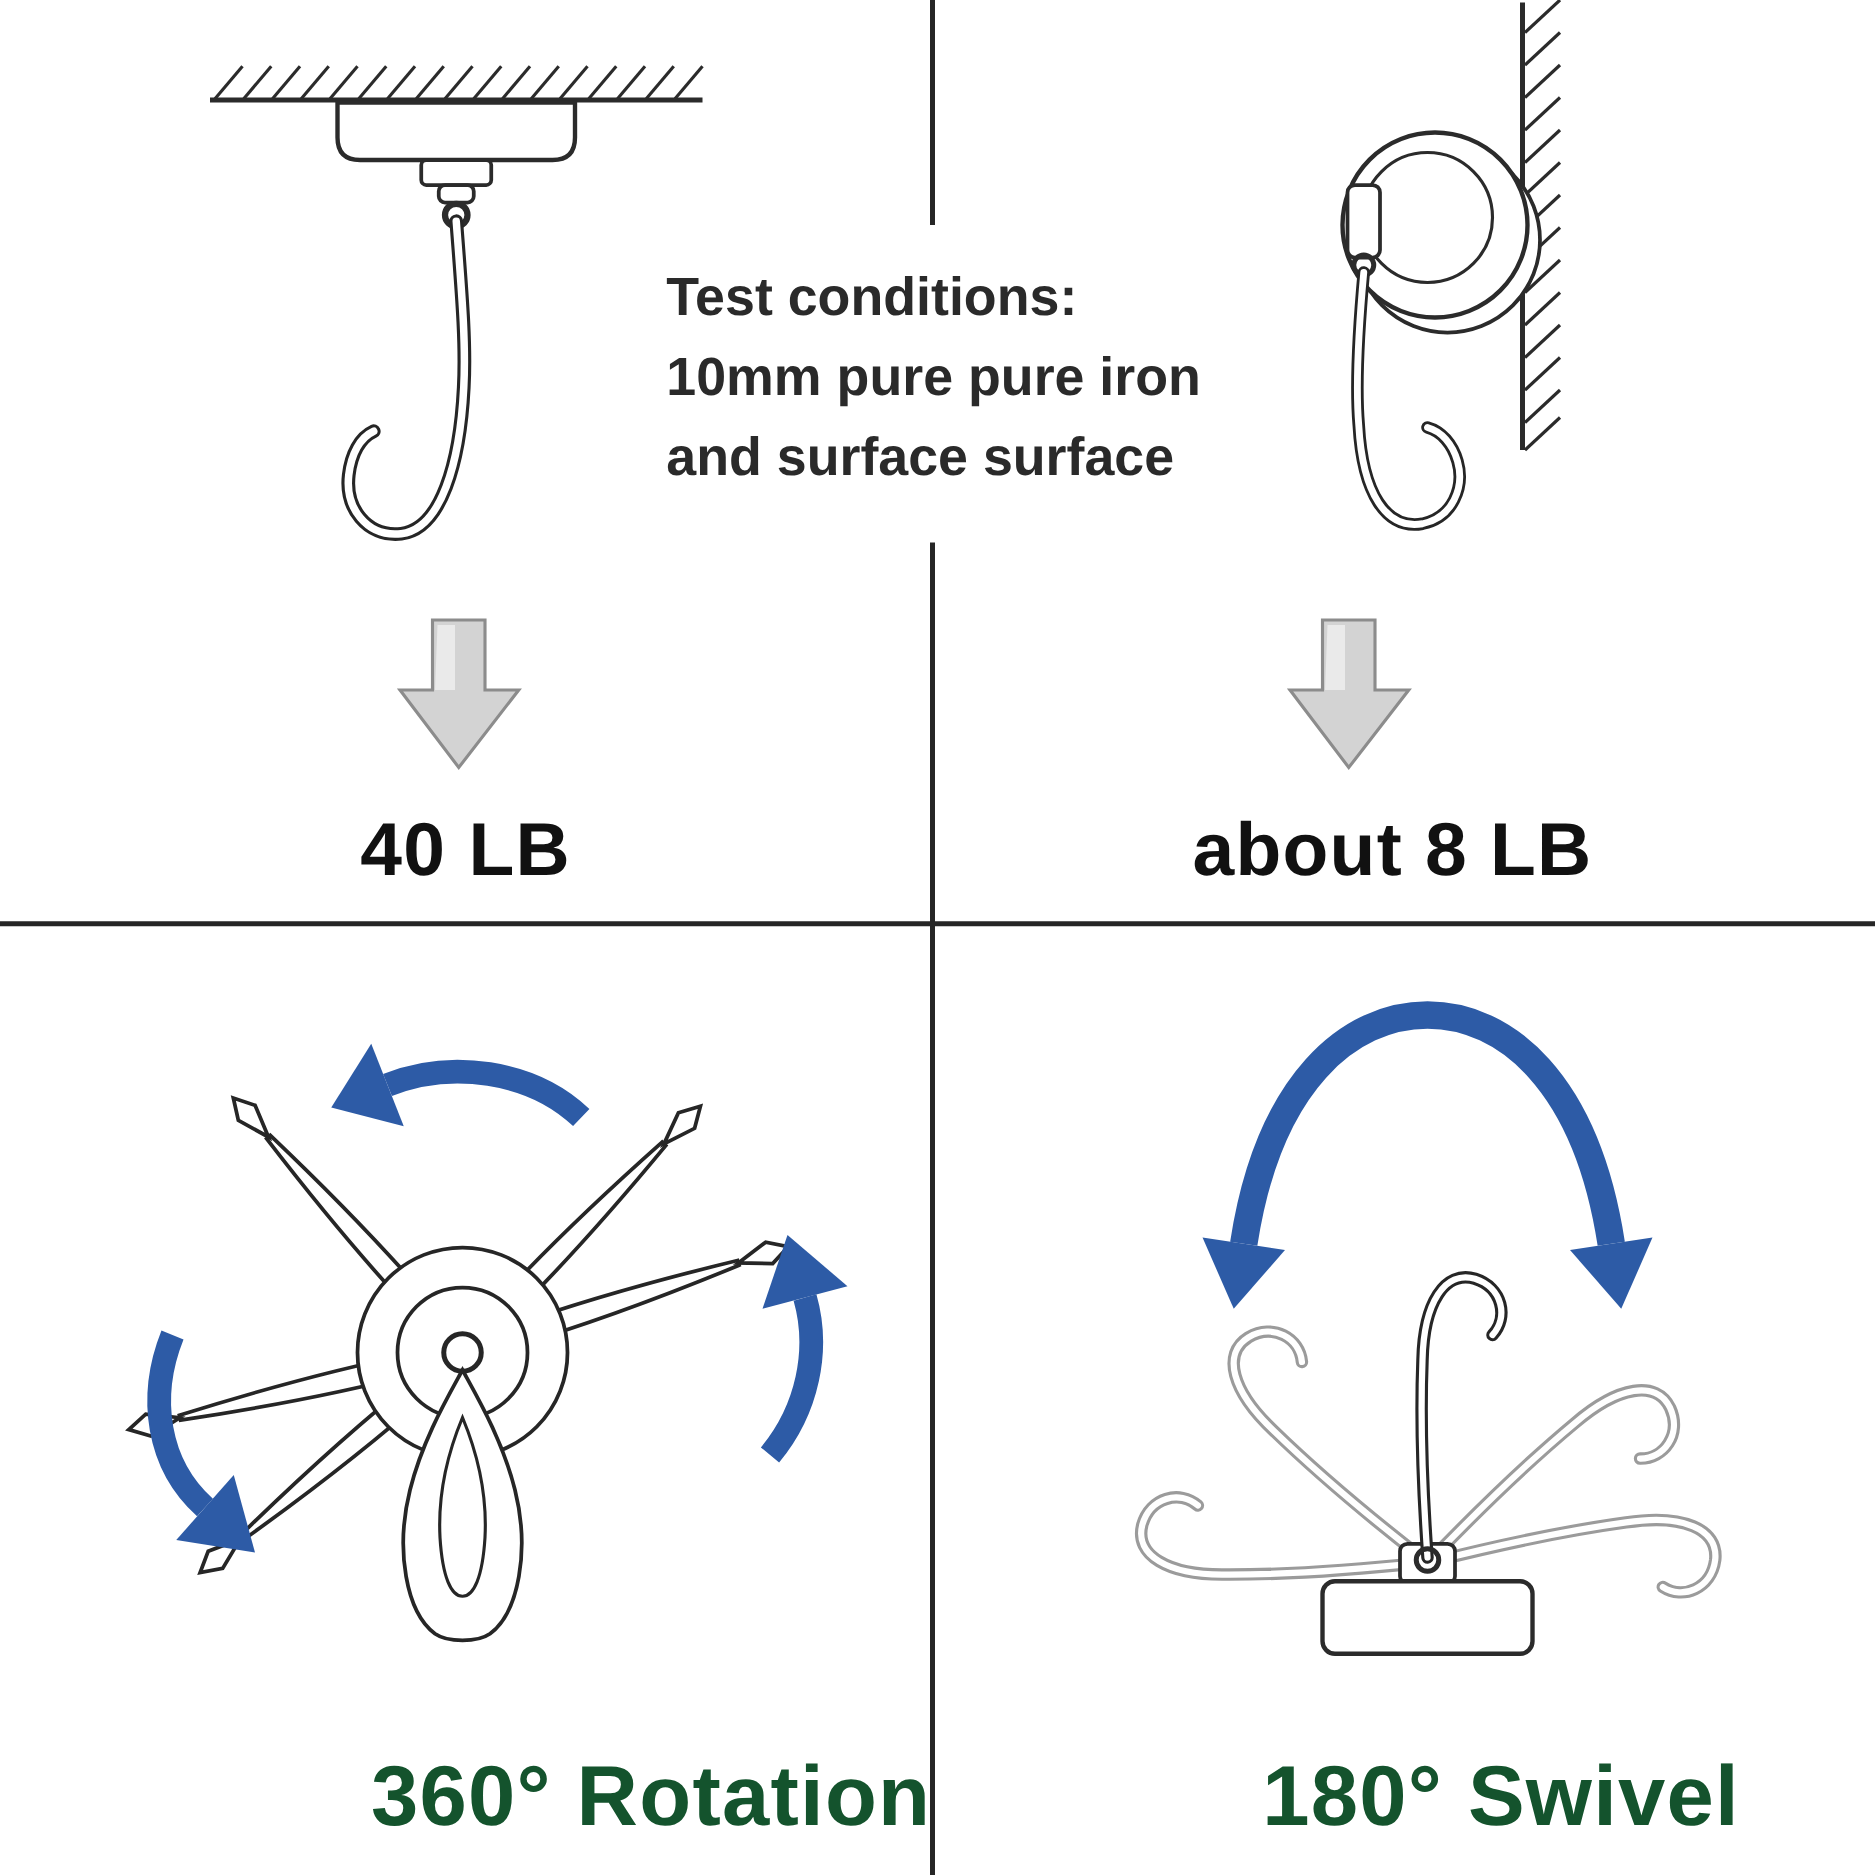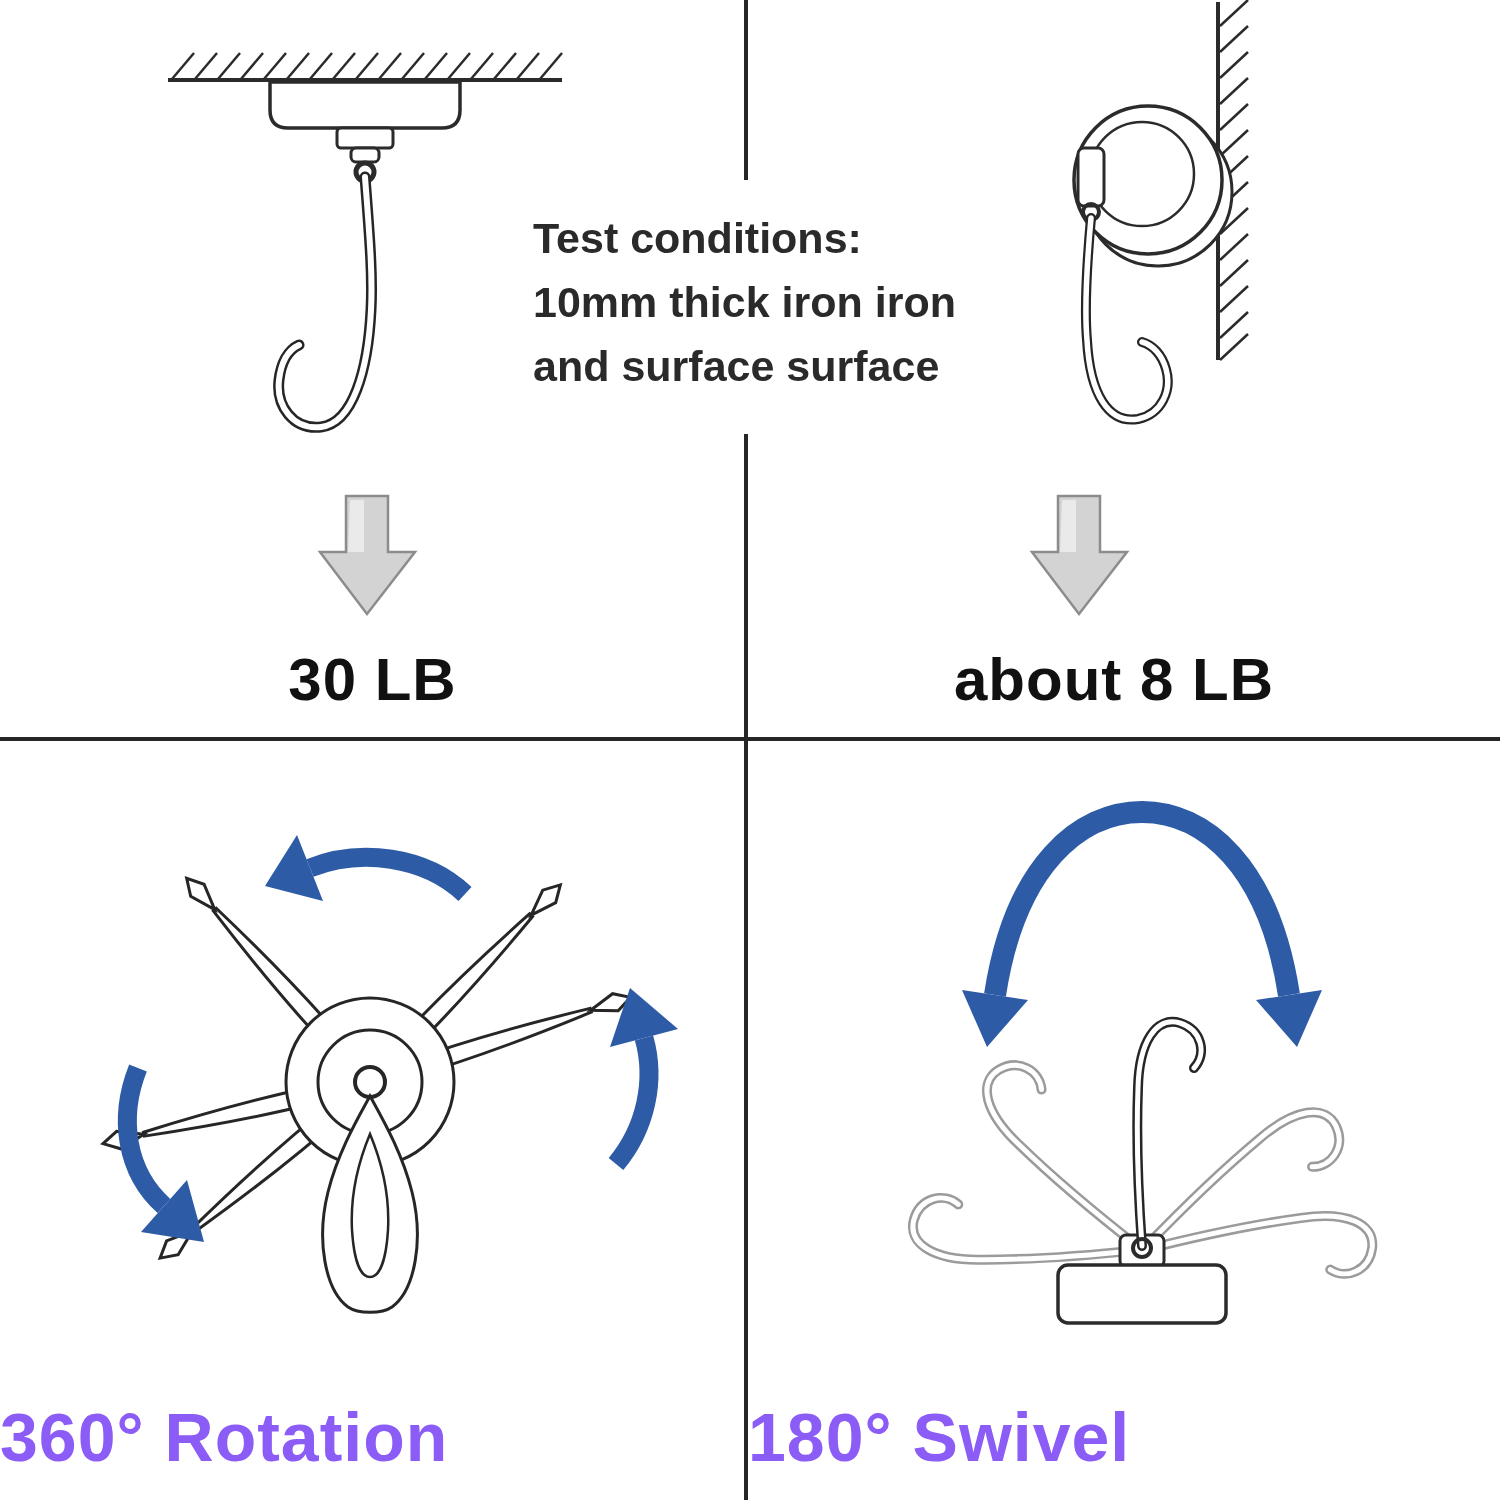--- a/index.html
+++ b/index.html
@@ -10,35 +10,35 @@
   .abs{position:absolute;}
   .divider{background:#262626;}
   .conditions{
     left:533px;top:206px;font-size:43px;font-weight:bold;line-height:64px;color:#2a2a2a;
     white-space:nowrap;
   }
   .weight-label{
     top:645px;font-size:60px;font-weight:bold;text-align:center;color:#111;letter-spacing:1px;
   }
   .feature-label{
-    top:1398px;font-size:68px;font-weight:bold;text-align:left;color:#8b5cf6;letter-spacing:1px;
+    top:1398px;font-size:68px;font-weight:bold;text-align:right;color:#14532d;letter-spacing:1px;
   }
 </style>
 </head>
 <body>
 
 <div id="stage">
 
   <div class="abs divider" style="left:744px;top:0;width:4px;height:180px;"></div>
   <div class="abs divider" style="left:744px;top:434px;width:4px;height:1066px;"></div>
   <div class="abs divider" style="left:0;top:737px;width:1500px;height:4px;"></div>
 
   <div class="abs conditions">
     <div>Test conditions:</div>
-    <div>10mm thick iron iron</div>
+    <div>10mm pure pure iron</div>
     <div>and surface surface</div>
   </div>
 
   <div class="abs" style="left:130px;top:25px;width:470px;height:445px;">
     <svg width="470" height="445" viewBox="0 0 470 445">
       <g stroke="#2b2b2b" stroke-width="2.5">
         <line x1="42" y1="54" x2="64" y2="28"></line>
           <line x1="65" y1="54" x2="87" y2="28"></line>
         <line x1="88" y1="54" x2="110" y2="28"></line>
           <line x1="111" y1="54" x2="133" y2="28"></line>
@@ -67,21 +67,21 @@
       </g>
     </svg>
   </div>
 
   <div class="abs" style="left:300px;top:492px;width:135px;height:128px;">
     <svg width="135" height="128" viewBox="0 0 135 128">
       <polygon points="46,4 88,4 88,60 115,60 67,122 20,60 46,60" fill="#d3d3d3" stroke="#8c8c8c" stroke-width="2.5"></polygon>
       <polygon points="50,8 64,8 64,60 48,60" fill="#eaeaea"></polygon>
     </svg>
   </div>
-  <div class="abs weight-label" style="left:0;width:745px;">30 LB</div>
+  <div class="abs weight-label" style="left:0;width:745px;">40 LB</div>
 
   <div class="abs" style="left:990px;top:0;width:340px;height:475px;">
     <svg width="340" height="475" viewBox="0 0 340 475">
       <g stroke="#2b2b2b" stroke-width="2.5">
         <line x1="230" y1="26" x2="258" y2="0"></line>
           <line x1="230" y1="52" x2="258" y2="26"></line>
         <line x1="230" y1="78" x2="258" y2="52"></line>
           <line x1="230" y1="104" x2="258" y2="78"></line>
         <line x1="230" y1="130" x2="258" y2="104"></line>
           <line x1="230" y1="156" x2="258" y2="130"></line>

